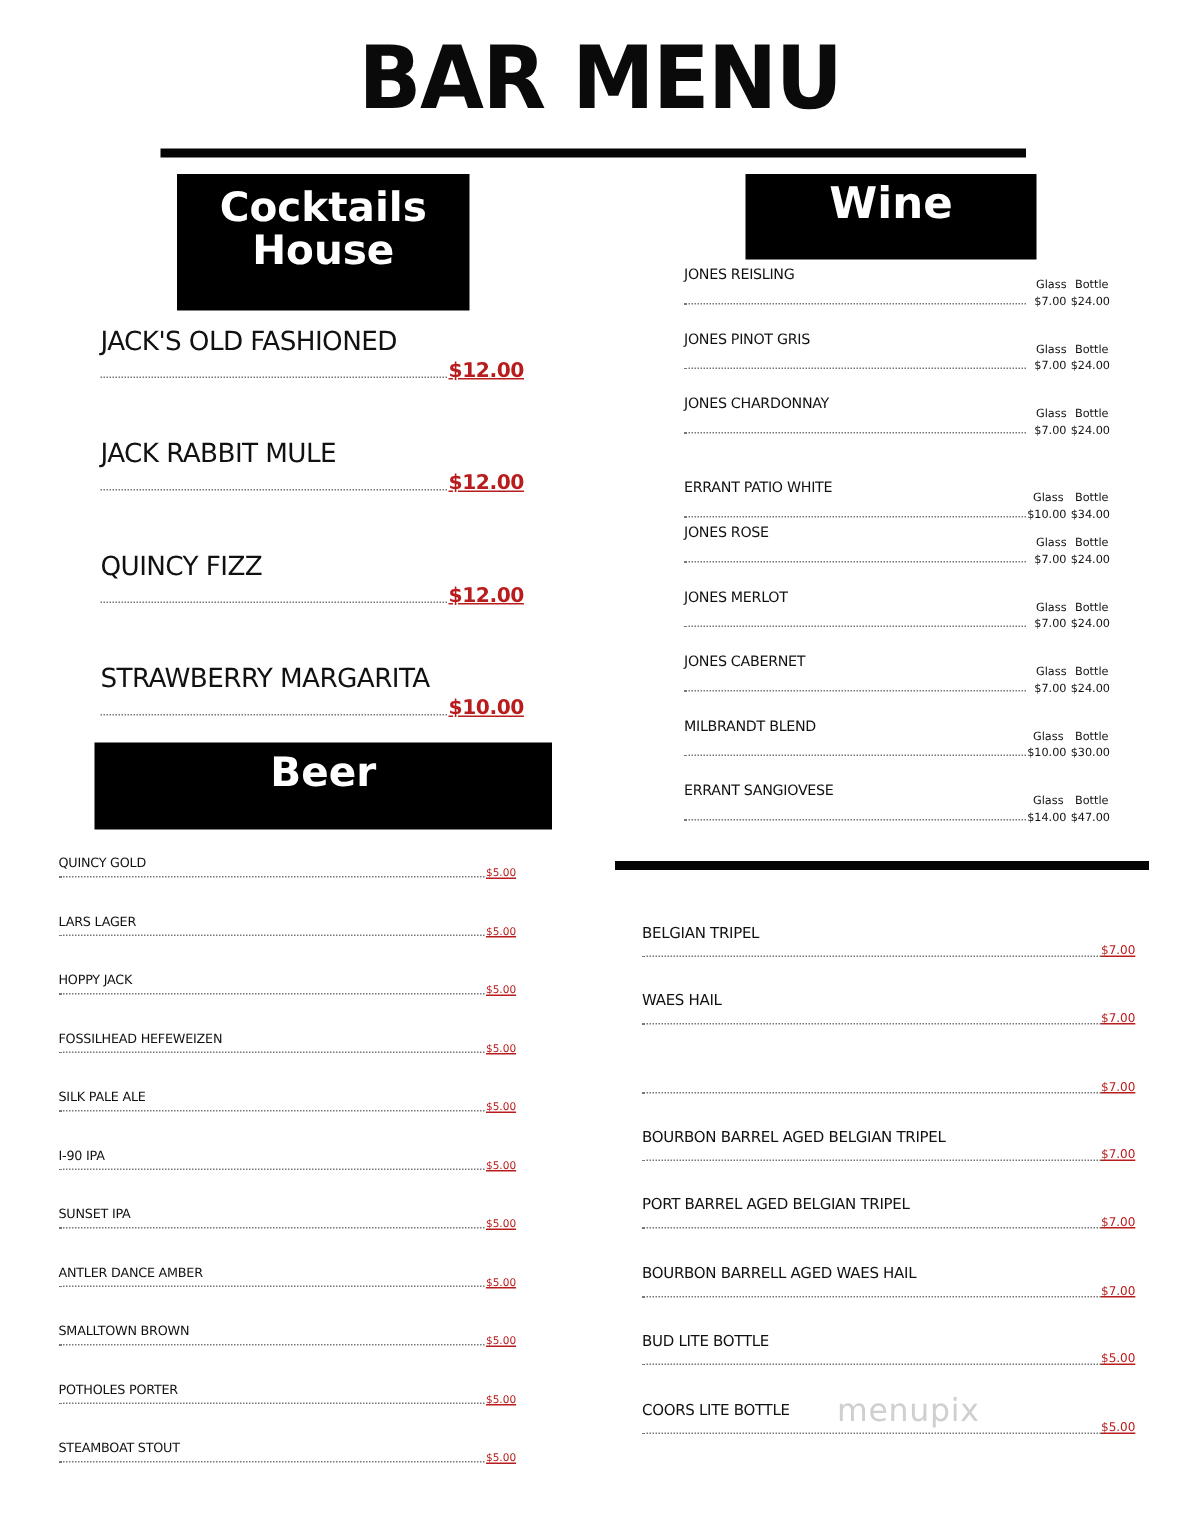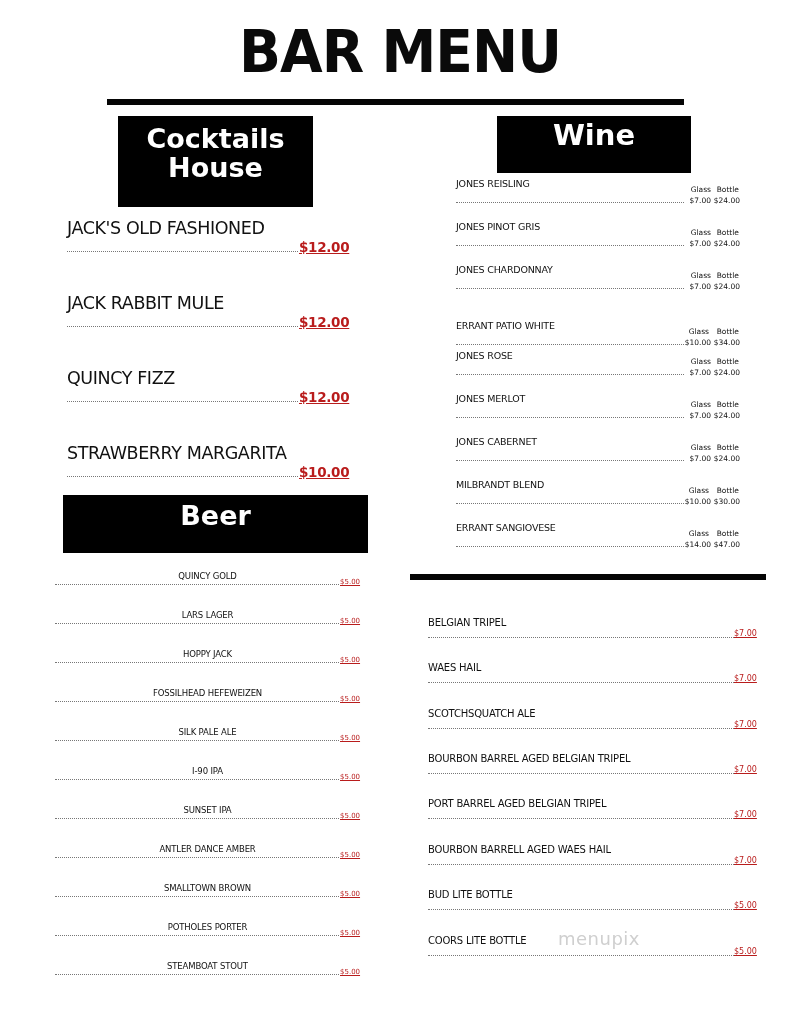--- a/index.html
+++ b/index.html
@@ -41,33 +41,33 @@
     .wn { left: 456px; width: 312px; height: 30px; }
     .wn .name { font-size: 9.5px; letter-spacing: -0.2px; }
     .wn .dots { top: 24px; width: 228px; }
     .wn .labels { position: absolute; top: 7px; font-size: 7.5px; white-space: nowrap; }
     .wn .labels span { display: inline-block; }
     .wn .prices { position: absolute; top: 18px; font-size: 7.5px; white-space: nowrap; }
     .wn .col-g { position: absolute; text-align: right; width: 36px; }
     .wn .col-b { position: absolute; text-align: right; width: 40px; }
 
     
-    .br { left: 55px; width: 305px; height: 22px; text-align: center; }
+    .br { left: 39px; width: 305px; height: 22px; }
     .br .name { font-size: 8.5px; letter-spacing: -0.15px; }
     .br .dots { top: 13px; width: 284px; }
     .br .price { left: 285px; top: 7px; font-size: 7px; }
 
     
     .br2 { left: 428px; width: 330px; height: 28px; }
     .br2 .name { font-size: 10px; letter-spacing: -0.2px; }
     .br2 .dots { top: 20px; width: 306px; }
     .br2 .price { left: 306px; top: 12px; font-size: 8px; }
 
     .watermark {
-      position: absolute; left: 558px; top: 928px; font-size: 18px;
+      position: absolute; left: 558px; top: 928px; font-size: 21px;
       color: #cfcfcf; font-family: "DejaVu Sans", sans-serif; letter-spacing: 0.5px;
     }
   </style>
 </head>
 <body>
 
 <div class="title">BAR MENU</div>
 <div class="rule rule-top"></div>
 
 <div class="hbox hbox-cocktails">
@@ -271,21 +271,20 @@
   <div class="name">BELGIAN TRIPEL</div>
   <div class="dots"></div>
   <div class="price">$7.00</div>
 </div>
 <div class="item br2" style="top:662px">
   <div class="name">WAES HAIL</div>
   <div class="dots"></div>
   <div class="price">$7.00</div>
 </div>
 <div class="item br2" style="top:708px">
-  <div class="name">SCOTCHSQUATCH ALE</div>
   <div class="dots"></div>
   <div class="price">$7.00</div>
 </div>
 <div class="item br2" style="top:753px">
   <div class="name">BOURBON BARREL AGED BELGIAN TRIPEL</div>
   <div class="dots"></div>
   <div class="price">$7.00</div>
 </div>
 <div class="item br2" style="top:798px">
   <div class="name">PORT BARREL AGED BELGIAN TRIPEL</div>

